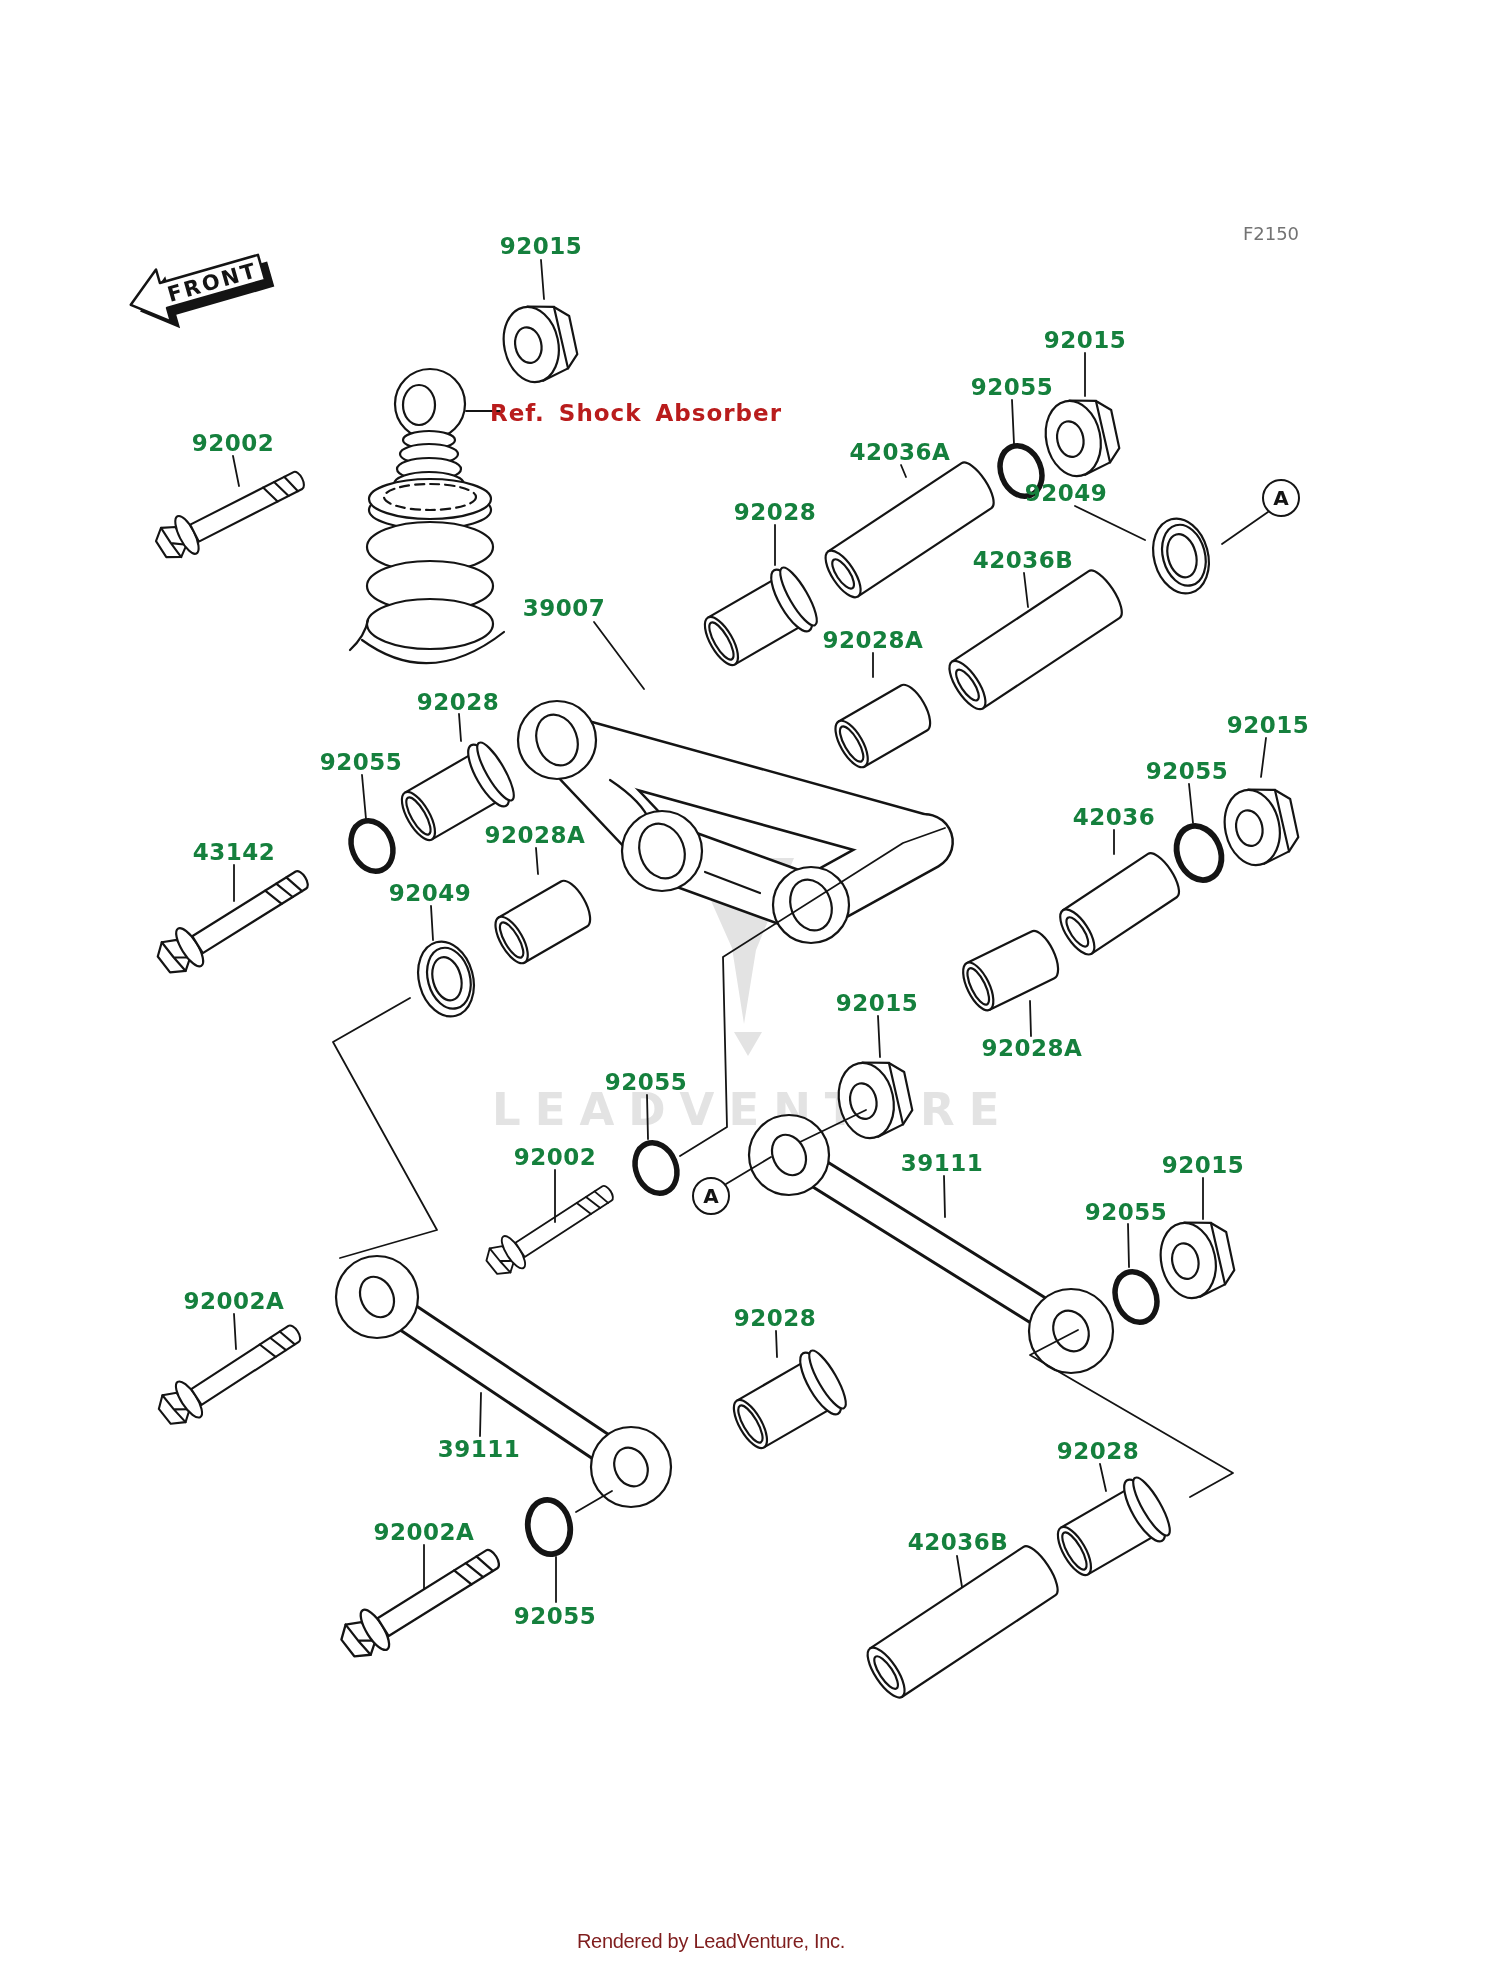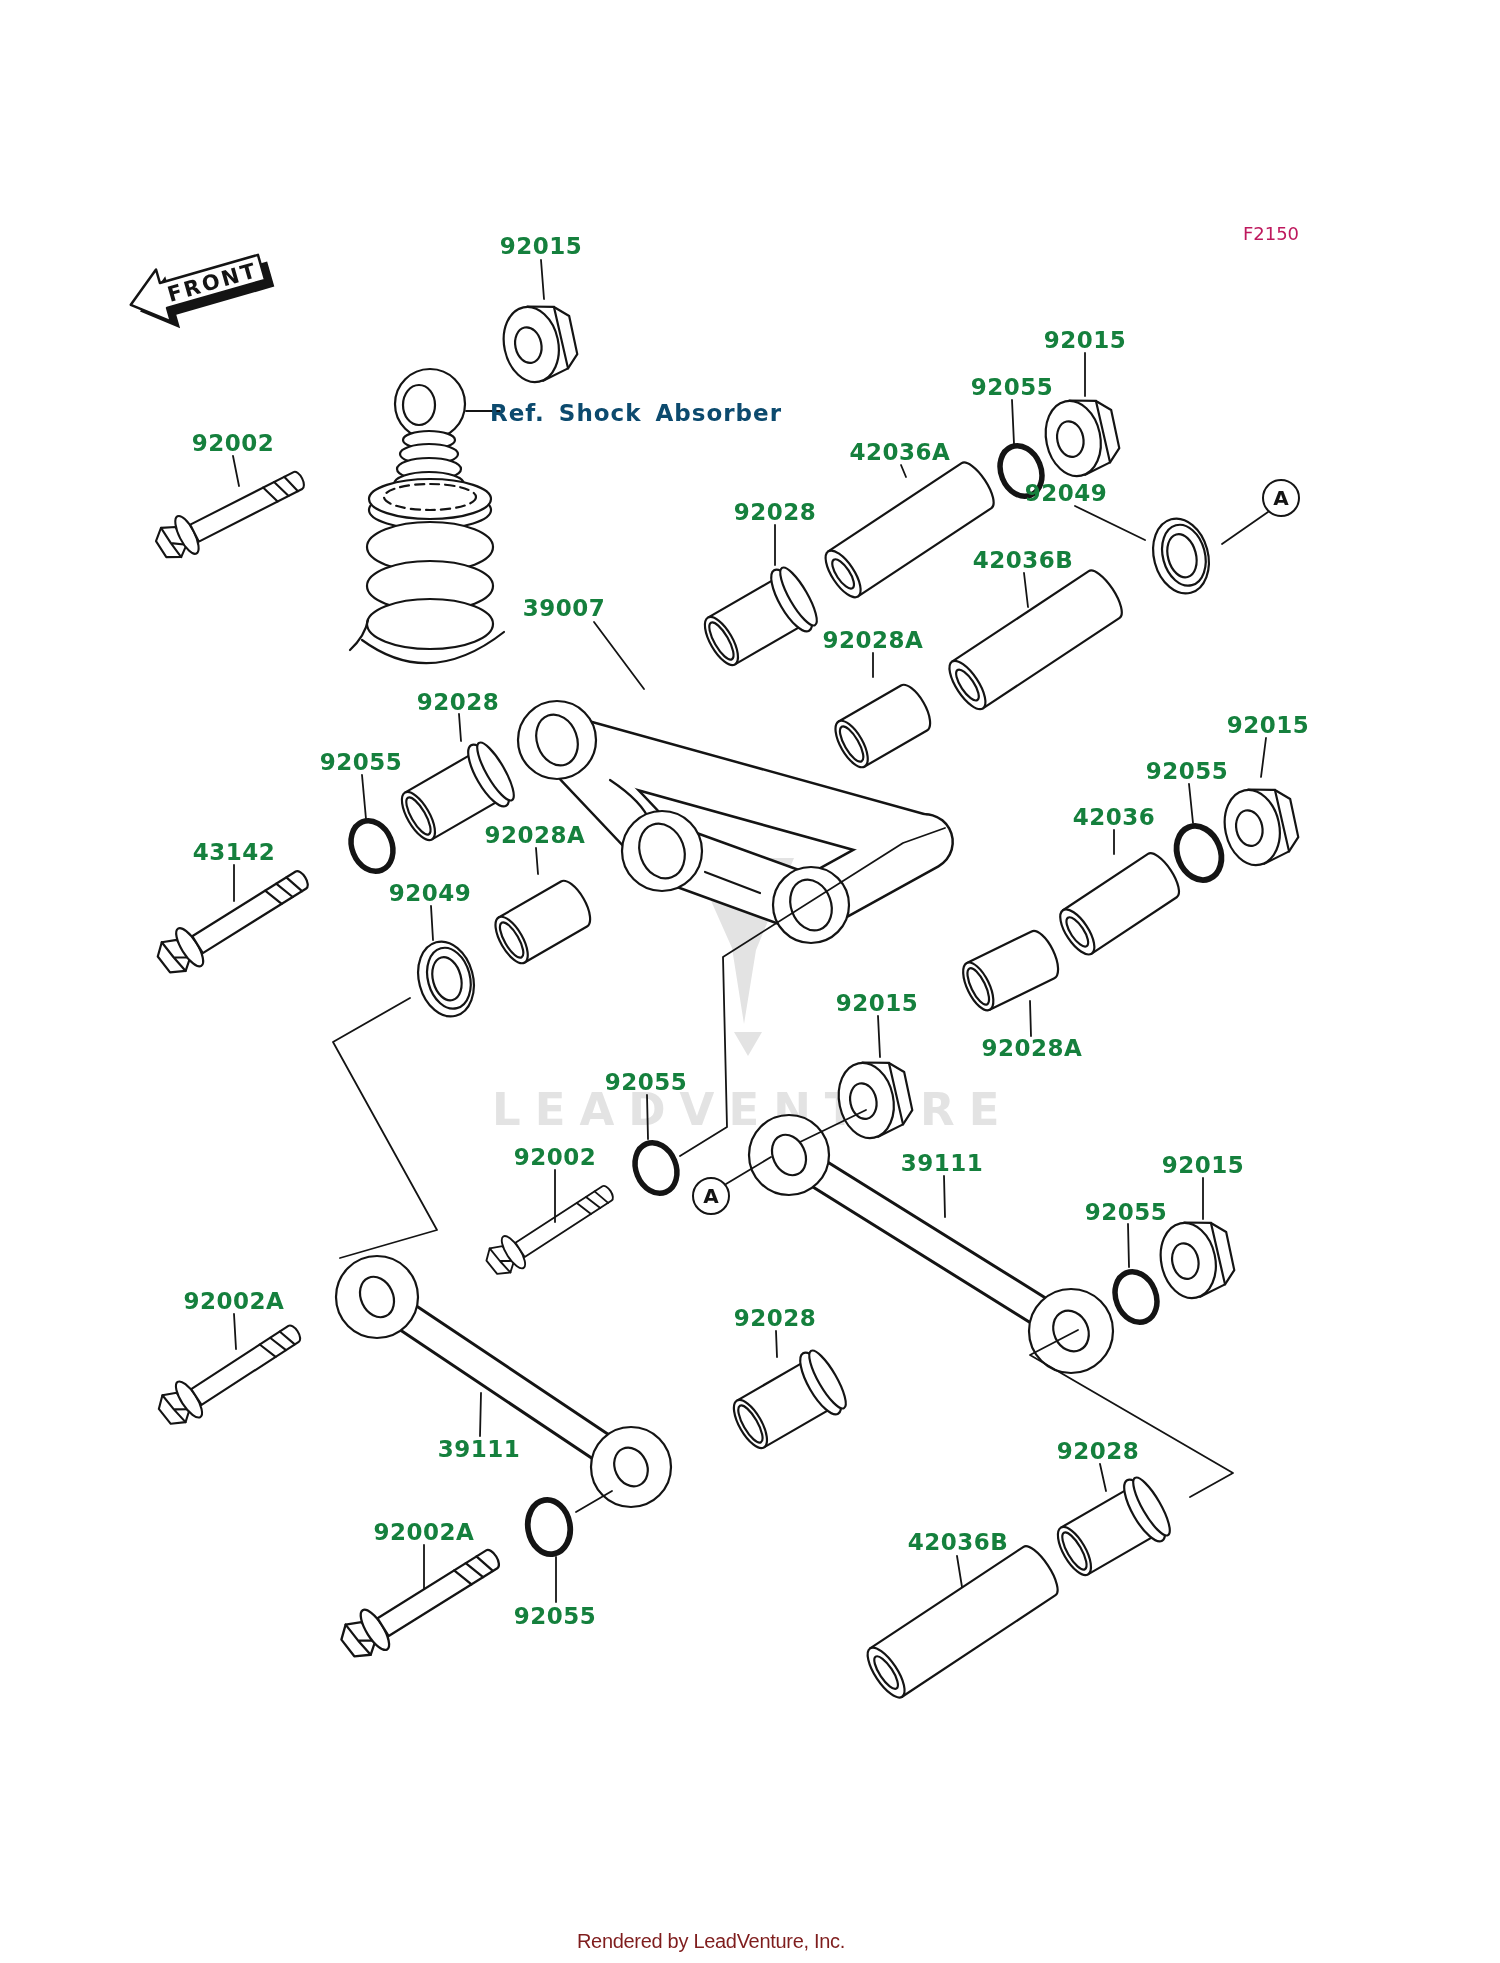--- a/index.html
+++ b/index.html
@@ -9,24 +9,24 @@
   
   .plabel{position:absolute;transform:translate(-50%,-50%);
           font:bold 23px "DejaVu Sans",sans-serif;letter-spacing:.5px;
           color:#15803d;white-space:nowrap;z-index:30;}
   
   .marker{position:absolute;width:34px;height:34px;border:2.5px solid #141414;
           border-radius:50%;background:#fff;display:flex;align-items:center;
           justify-content:center;font:bold 20px "DejaVu Sans",sans-serif;
           color:#141414;transform:translate(-50%,-50%);z-index:25;}
   .code{position:absolute;transform:translate(-50%,-50%);
-        font:18px "DejaVu Sans",sans-serif;color:#be185d;z-index:30;}
+        font:18px "DejaVu Sans",sans-serif;color:#737373;z-index:30;}
   .refnote{position:absolute;transform:translate(-50%,-50%);
         font:bold 23px "DejaVu Sans",sans-serif;letter-spacing:1px;word-spacing:5px;
-        color:#0c4a6e;white-space:nowrap;z-index:30;}
+        color:#b91c1c;white-space:nowrap;z-index:30;}
   .credit{position:absolute;transform:translateX(-50%);
         font:20px "Liberation Sans",sans-serif;letter-spacing:-.3px;color:#7f1d1d;z-index:30;}
   .wm-text{position:absolute;font:bold 45px "DejaVu Sans",sans-serif;
         letter-spacing:14px;color:#e3e3e3;z-index:1;white-space:nowrap;}
   svg{position:absolute;left:0;top:0;}
   #diagram{z-index:10;}
   #wm-logo{z-index:1;}
   #front-arrow{z-index:20;}
 </style>
 </head>

